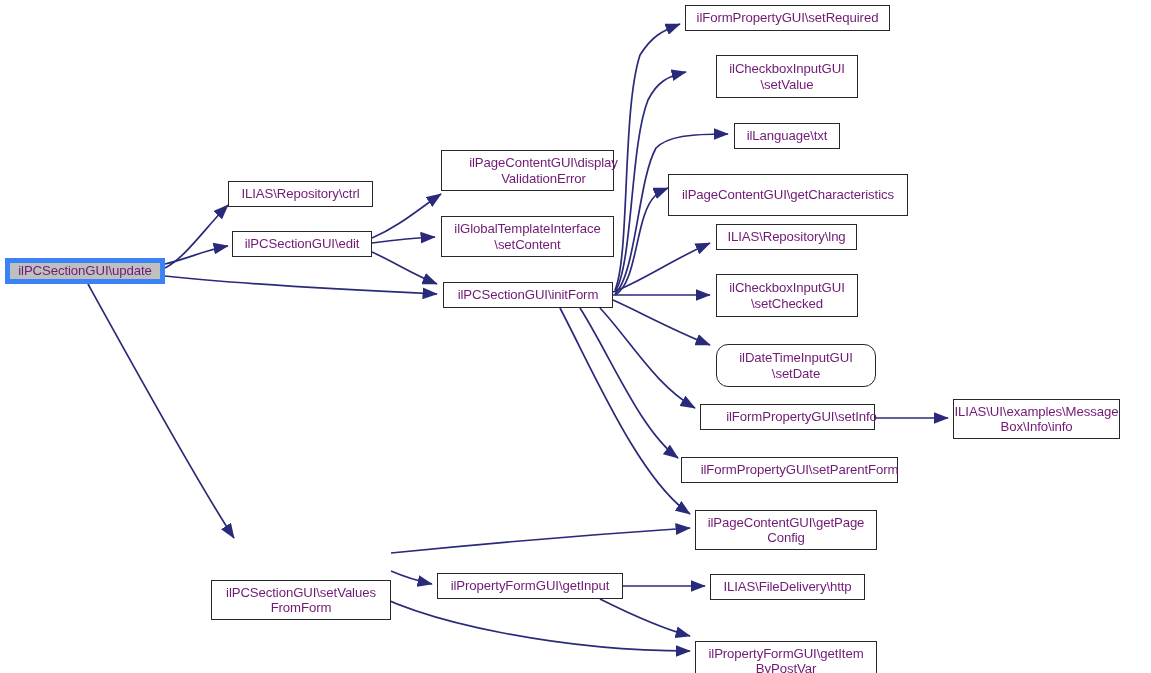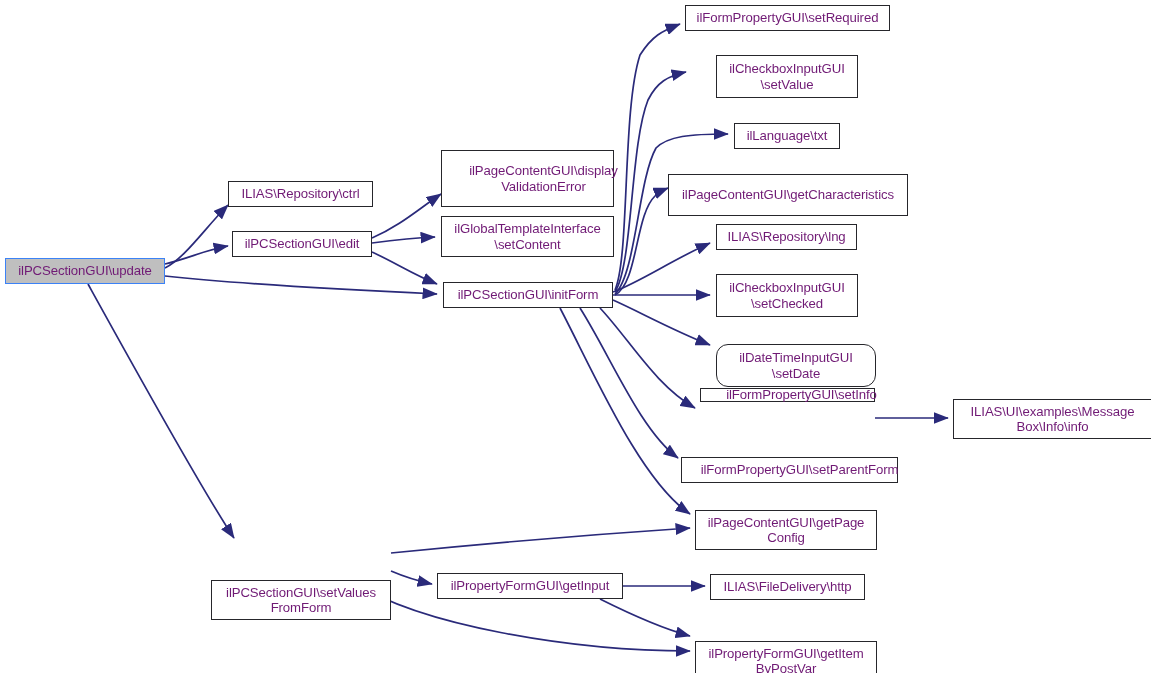--- a/index.html
+++ b/index.html
@@ -34,21 +34,21 @@
     justify-content: center;
     text-align: center;
     font-size: 13.2px;
     line-height: 15.5px;
     letter-spacing: -0.1px;
     white-space: pre-line;
     z-index: 2;
   }
   .gnode.highlight {
     background: #bfbfbf;
-    border: 1px solid #3b82f6;
+    border: 5px solid #3b82f6;
   }
 </style>
 </head>
 <body>
 
 <div id="graph-canvas">
   <svg id="edge-layer" viewBox="0 0 1151 673">
     <defs>
       <marker id="arrowhead" markerWidth="9" markerHeight="7" refX="8.5" refY="3.5" orient="auto" markerUnits="strokeWidth">
         <polygon points="0 0, 9 3.5, 0 7" fill="#2a2a7a"></polygon>
@@ -77,37 +77,37 @@
         <path d="M391,571 C405,577 418,581 432,584" fill="none" stroke="#2a2a7a" stroke-width="1.7" marker-end="url(#arrowhead)"></path>
         <path d="M355,583 C420,625 570,651 690,651" fill="none" stroke="#2a2a7a" stroke-width="1.7" marker-end="url(#arrowhead)"></path>
         <path d="M623,586 C650,586 680,586 705,586" fill="none" stroke="#2a2a7a" stroke-width="1.7" marker-end="url(#arrowhead)"></path>
         <path d="M600,599 C630,614 660,628 690,636" fill="none" stroke="#2a2a7a" stroke-width="1.7" marker-end="url(#arrowhead)"></path>
       </g>
   </svg>
   <div id="nodes-group">
       <div class="gnode highlight" style="left: 5px; top: 258px; width: 160px; height: 26px;">ilPCSectionGUI\update</div>
       <div class="gnode" style="left: 228px; top: 181px; width: 145px; height: 26px;">ILIAS\Repository\ctrl</div>
       <div class="gnode" style="left: 232px; top: 231px; width: 140px; height: 26px;">ilPCSectionGUI\edit</div>
-      <div class="gnode" style="left: 441px; top: 150px; width: 173px; height: 57px; padding-left: 32px;">ilPageContentGUI\display
+      <div class="gnode" style="left: 441px; top: 150px; width: 173px; height: 41px; padding-left: 32px;">ilPageContentGUI\display
 ValidationError</div>
       <div class="gnode" style="left: 441px; top: 216px; width: 173px; height: 41px;">ilGlobalTemplateInterface
 \setContent</div>
       <div class="gnode" style="left: 443px; top: 282px; width: 170px; height: 26px;">ilPCSectionGUI\initForm</div>
       <div class="gnode" style="left: 685px; top: 5px; width: 205px; height: 26px;">ilFormPropertyGUI\setRequired</div>
       <div class="gnode" style="left: 716px; top: 55px; width: 142px; height: 43px;">ilCheckboxInputGUI
 \setValue</div>
       <div class="gnode" style="left: 734px; top: 123px; width: 106px; height: 26px;">ilLanguage\txt</div>
       <div class="gnode" style="left: 668px; top: 174px; width: 240px; height: 42px;">ilPageContentGUI\getCharacteristics</div>
       <div class="gnode" style="left: 716px; top: 224px; width: 141px; height: 26px;">ILIAS\Repository\lng</div>
       <div class="gnode" style="left: 716px; top: 274px; width: 142px; height: 43px;">ilCheckboxInputGUI
 \setChecked</div>
       <div class="gnode" style="left: 716px; top: 344px; width: 160px; height: 43px; border-radius: 12px;">ilDateTimeInputGUI
 \setDate</div>
-      <div class="gnode" style="left: 700px; top: 388px; width: 175px; height: 14px; padding-left: 28px;">ilFormPropertyGUI\setInfo</div>
-      <div class="gnode" style="left: 953px; top: 399px; width: 199px; height: 40px;">ILIAS\UI\examples\Message
+      <div class="gnode" style="left: 700px; top: 404px; width: 175px; height: 26px; padding-left: 28px;">ilFormPropertyGUI\setInfo</div>
+      <div class="gnode" style="left: 953px; top: 399px; width: 167px; height: 40px;">ILIAS\UI\examples\Message
 Box\Info\info</div>
       <div class="gnode" style="left: 681px; top: 457px; width: 217px; height: 26px; padding-left: 20px;">ilFormPropertyGUI\setParentForm</div>
       <div class="gnode" style="left: 695px; top: 510px; width: 182px; height: 40px;">ilPageContentGUI\getPage
 Config</div>
       <div class="gnode" style="left: 211px; top: 543px; width: 180px; height: 40px; margin-top: 37px;">ilPCSectionGUI\setValues
 FromForm</div>
       <div class="gnode" style="left: 437px; top: 573px; width: 186px; height: 26px;">ilPropertyFormGUI\getInput</div>
       <div class="gnode" style="left: 710px; top: 574px; width: 155px; height: 26px;">ILIAS\FileDelivery\http</div>
       <div class="gnode" style="left: 695px; top: 625px; width: 182px; height: 40px; margin-top: 16px;">ilPropertyFormGUI\getItem
 ByPostVar</div>

